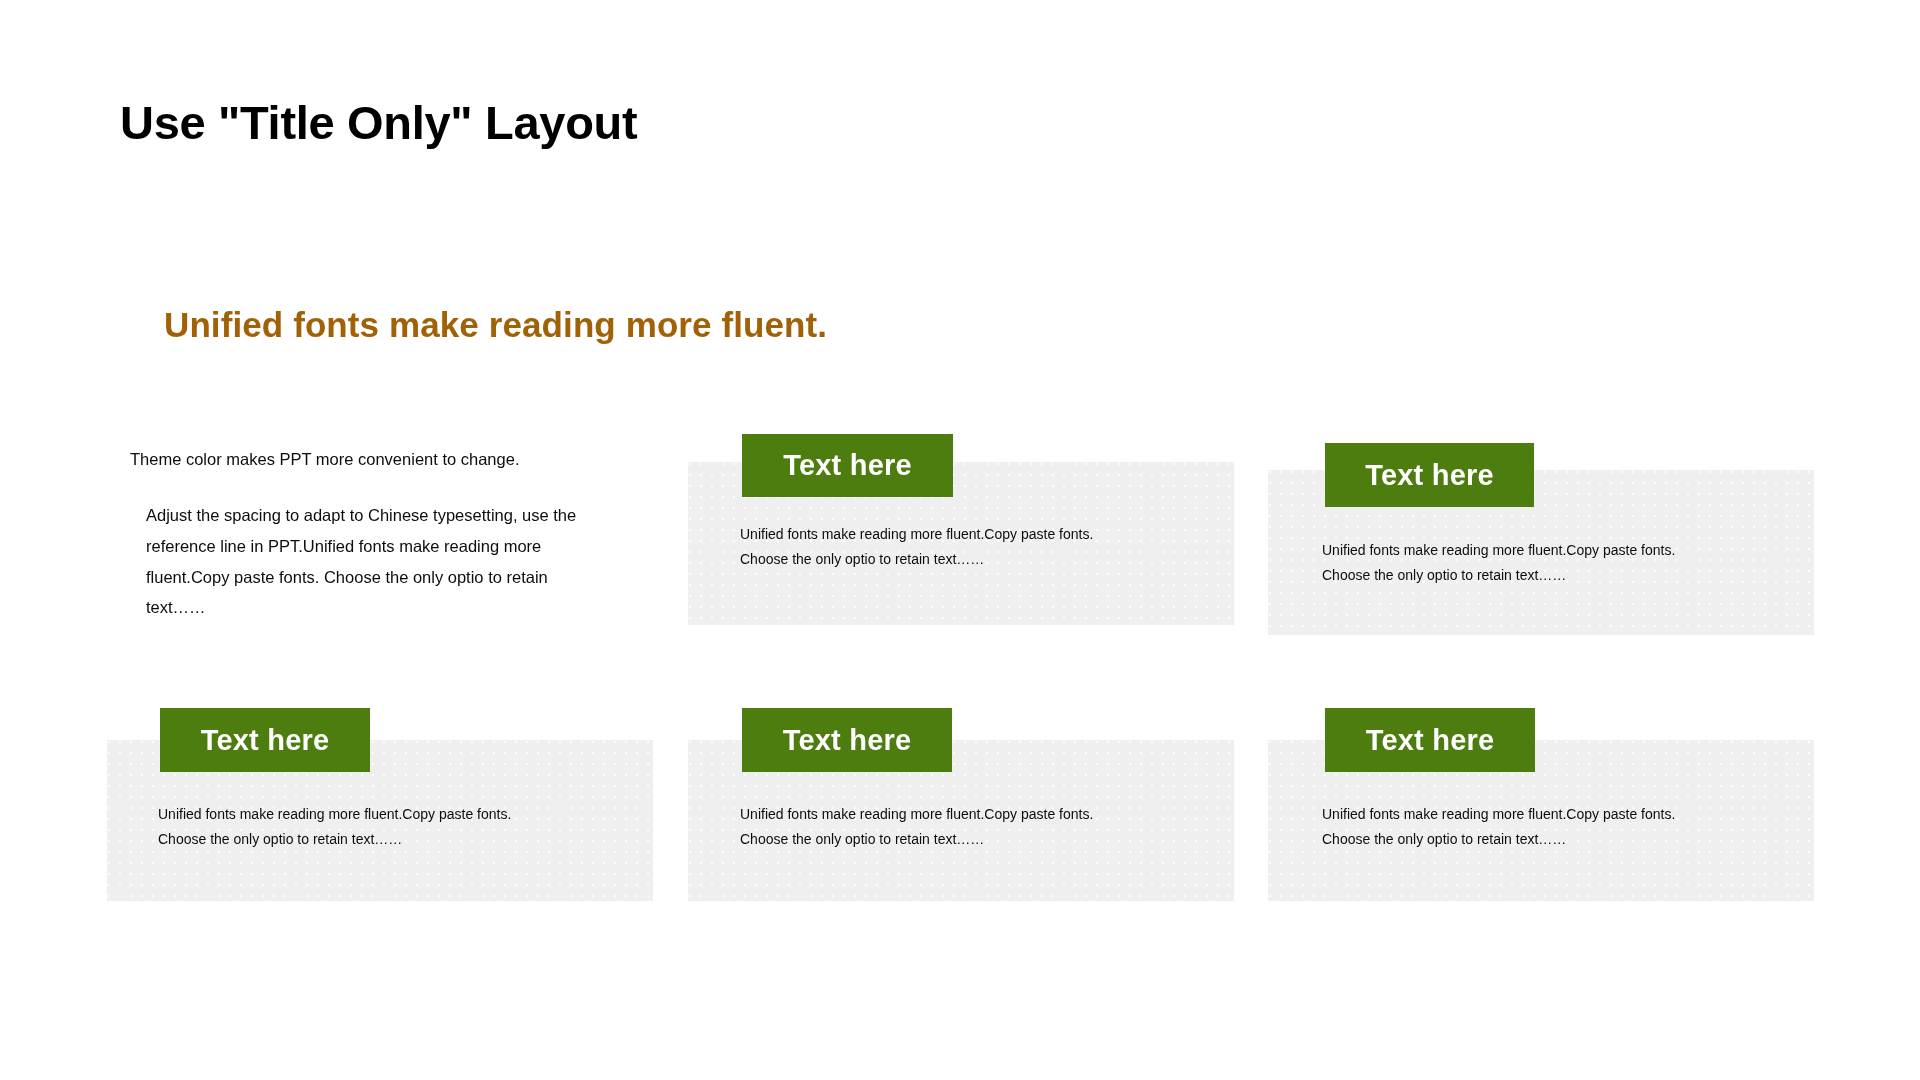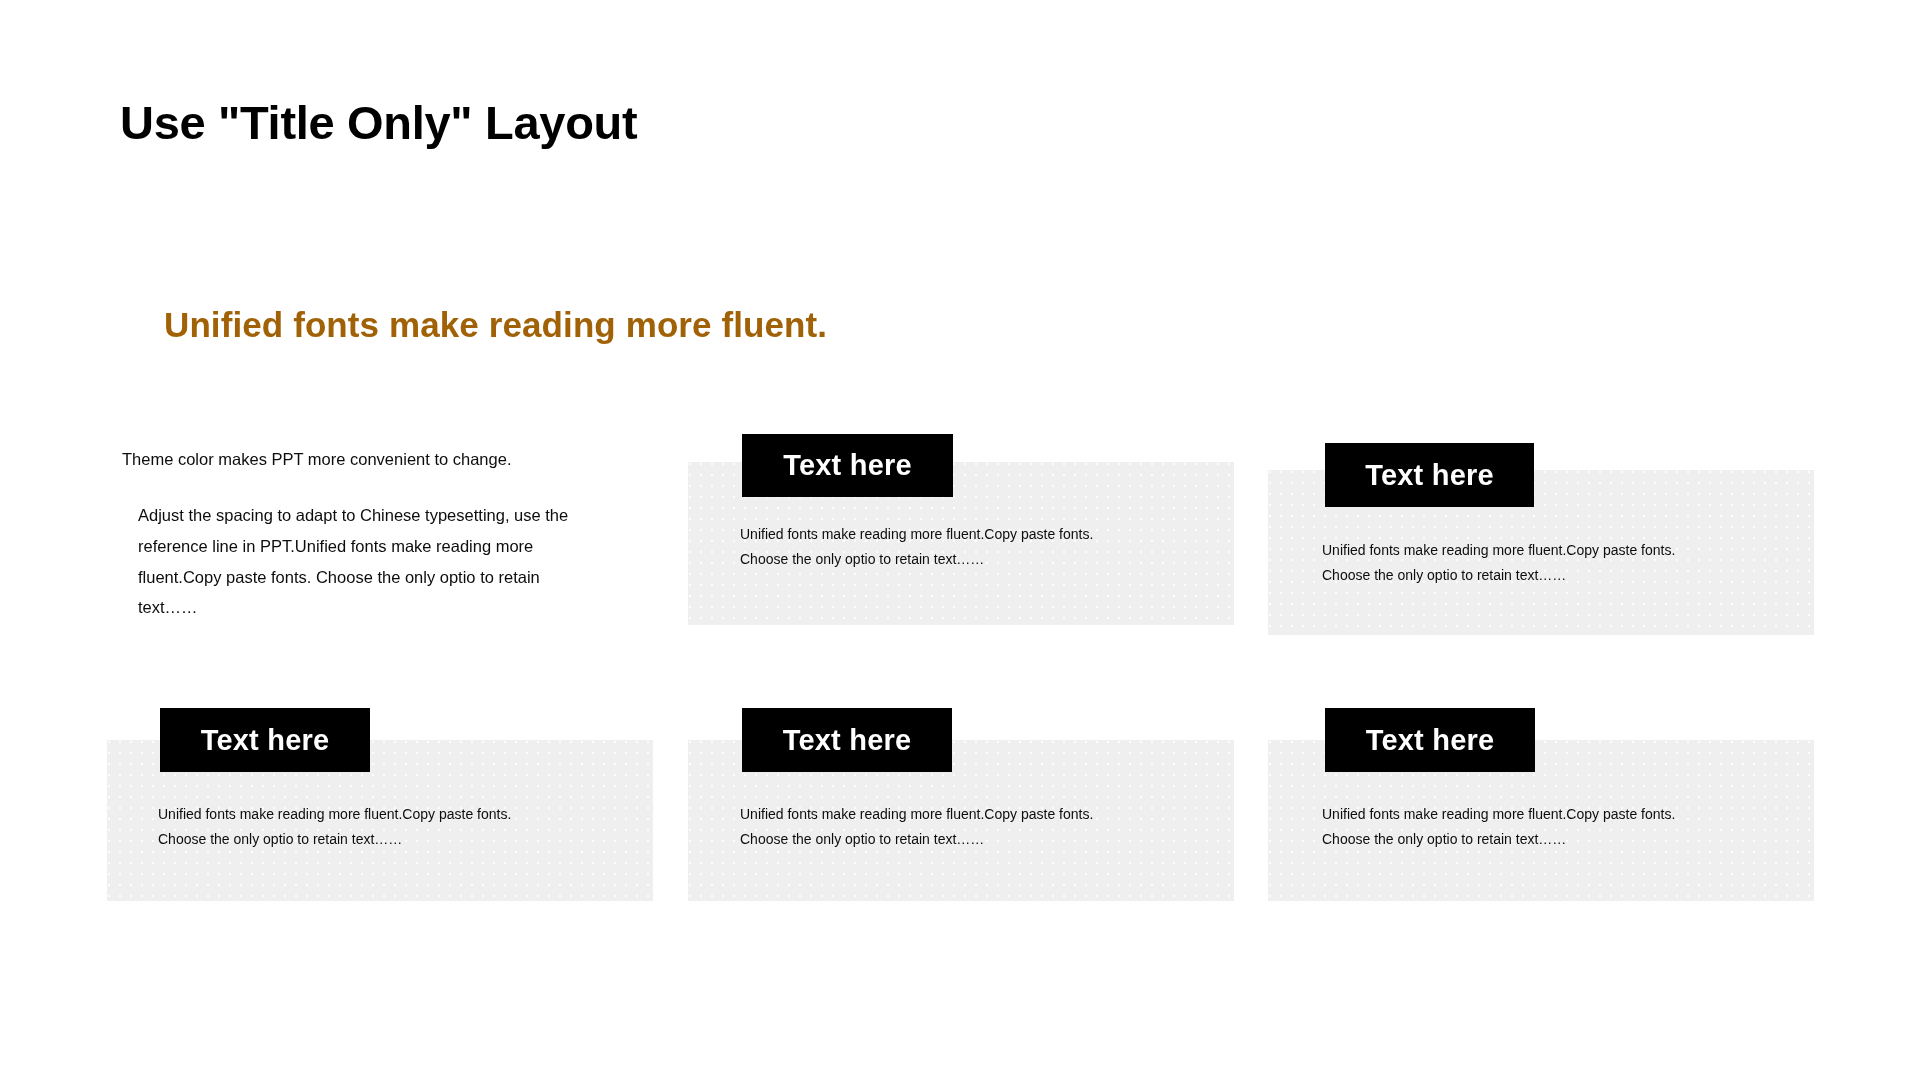--- a/index.html
+++ b/index.html
@@ -47,21 +47,21 @@
     color: #a16207;
     letter-spacing: 0.1px;
     white-space: nowrap;
     line-height: 1.15;
     margin-left: 40px;
   }
 
   
   .intro-block {
     position: absolute;
-    left: 122px;
+    left: 130px;
     top: 448px;
     width: 470px;
     font-size: 16.5px;
     color: #0d0d0d;
     line-height: 1.0;
   }
   .intro-lead {
     margin: 0 0 30px 0;
     line-height: 1.35;
     white-space: nowrap;
@@ -80,21 +80,21 @@
     position: absolute;
     background-color: #efefef;
     background-image:
       radial-gradient(circle at 2px 2px, rgba(255,255,255,0.85) 1.1px, transparent 1.3px);
     background-size: 11px 11px;
     background-position: 0 0;
   }
 
   .card-badge {
     position: absolute;
-    background: #000000;
+    background: #4d7c0f;
     color: #ffffff;
     font-size: 29px;
     font-weight: bold;
     display: flex;
     align-items: center;
     justify-content: center;
     letter-spacing: 0.2px;
     white-space: nowrap;
     box-sizing: border-box;
   }

